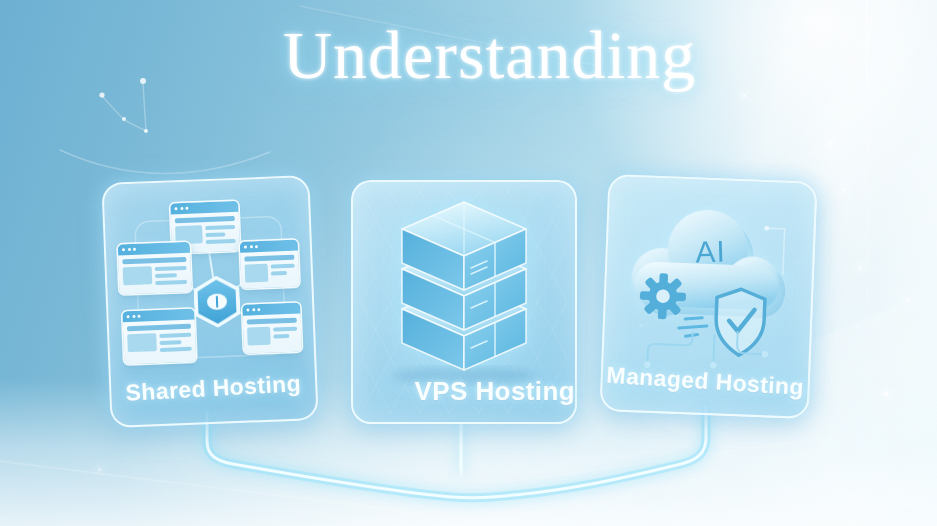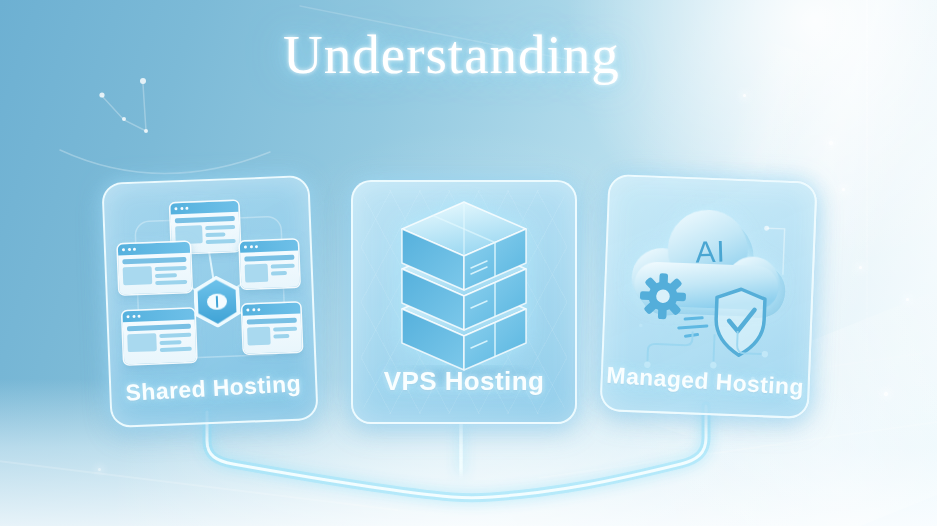--- a/index.html
+++ b/index.html
@@ -32,21 +32,21 @@
   .fl3 { right:10px; bottom:150px; width:330px; transform:rotate(-8deg); opacity:.2; }
   .sparkle { position:absolute; border-radius:50%; background:#fff;
     box-shadow:0 0 7px 2px rgba(255,255,255,.75); opacity:.85; pointer-events:none; }
 
   .bg-circuit, .connectors { position:absolute; left:0; top:0; pointer-events:none; }
   .connectors { filter:drop-shadow(0 0 7px rgba(150,225,250,.95)); }
 
   .title {
     position:absolute; left:283px; top:24px; z-index:5;
     font-family:"Liberation Serif","DejaVu Serif",serif;
-    font-size:55px; line-height:62px; color:#ffffff; letter-spacing:1px;
+    font-size:68px; line-height:62px; color:#ffffff; letter-spacing:1px;
     text-shadow:0 0 4px rgba(255,255,255,.85), 0 0 16px rgba(158,224,246,.95), 0 0 36px rgba(140,215,245,.7);
   }
 
   .card {
     position:absolute; z-index:3; border-radius:20px;
     border:2px solid rgba(240,252,255,.95);
     background:linear-gradient(155deg, rgba(176,221,243,.82), rgba(122,192,227,.85));
     box-shadow:0 0 22px rgba(160,220,248,.75), 0 8px 26px rgba(110,170,205,.35),
                inset 0 0 28px rgba(255,255,255,.3);
   }
@@ -55,21 +55,21 @@
                   background:linear-gradient(155deg, rgba(196,232,248,.85), rgba(132,199,232,.85)); }
   .card-managed { left:604px; top:178px; width:205px; height:233px; transform:rotate(2.2deg);
                   background:linear-gradient(155deg, rgba(200,234,248,.88), rgba(150,210,238,.85)); }
 
   .card-label {
     position:absolute; left:0; right:0; text-align:center;
     color:#f9feff; font-weight:700; letter-spacing:.4px;
     text-shadow:0 0 12px rgba(175,232,252,.95), 0 0 4px rgba(255,255,255,.55), 0 1px 2px rgba(70,130,170,.25);
   }
   .card-shared  .card-label { bottom:20px; font-size:23px; transform:rotate(-1deg); }
-  .card-vps     .card-label { bottom:25px; font-size:26px; }
+  .card-vps     .card-label { bottom:15px; font-size:26px;text-align:right; }
   .card-managed .card-label { bottom:18px; font-size:23px; transform:rotate(1.4deg); }
 
   
   .net-lines { position:absolute; left:0; top:0; }
   .bw { position:absolute; overflow:hidden; border-radius:5px;
     background:linear-gradient(180deg,#f7fcff,#e9f6fc);
     box-shadow:0 0 0 1.5px rgba(255,255,255,.9), 0 3px 7px rgba(70,140,180,.35), 0 0 10px rgba(185,232,250,.55); }
   .bw .hd { height:11px; background:linear-gradient(90deg,#55b1de,#6fc0e8);
     display:flex; align-items:center; gap:2.5px; padding-left:4px; }
   .bw .dot { width:3px; height:3px; border-radius:50%; background:rgba(255,255,255,.95); }

